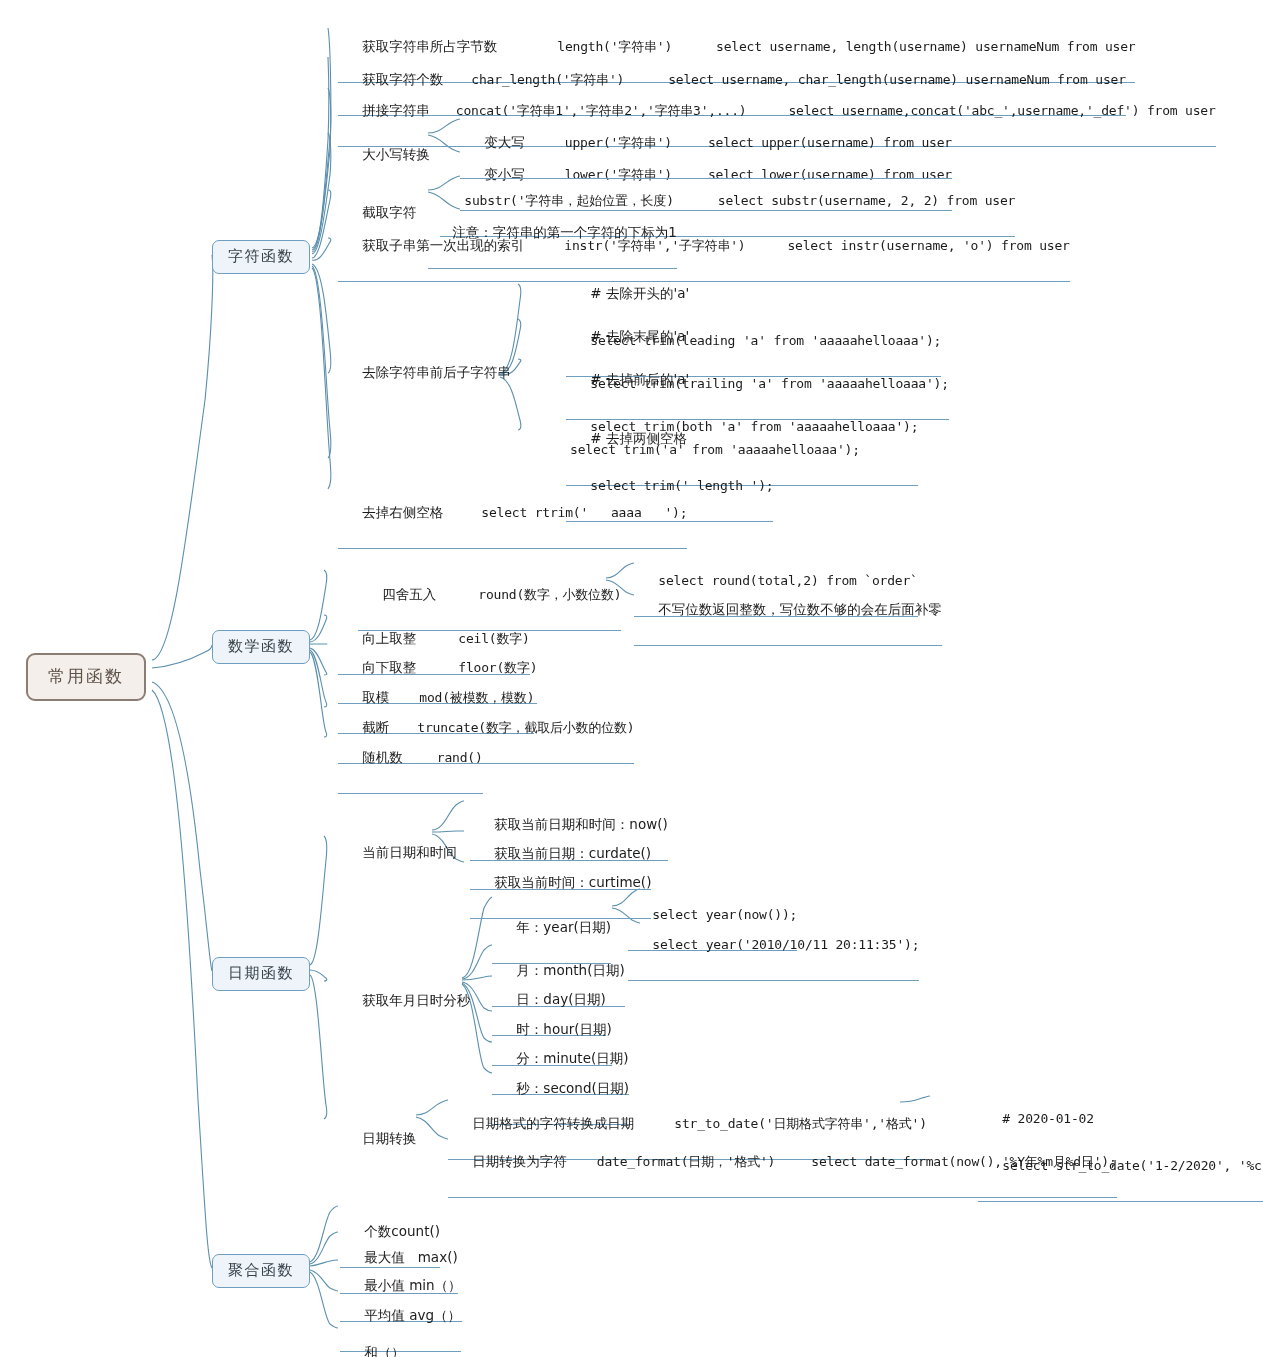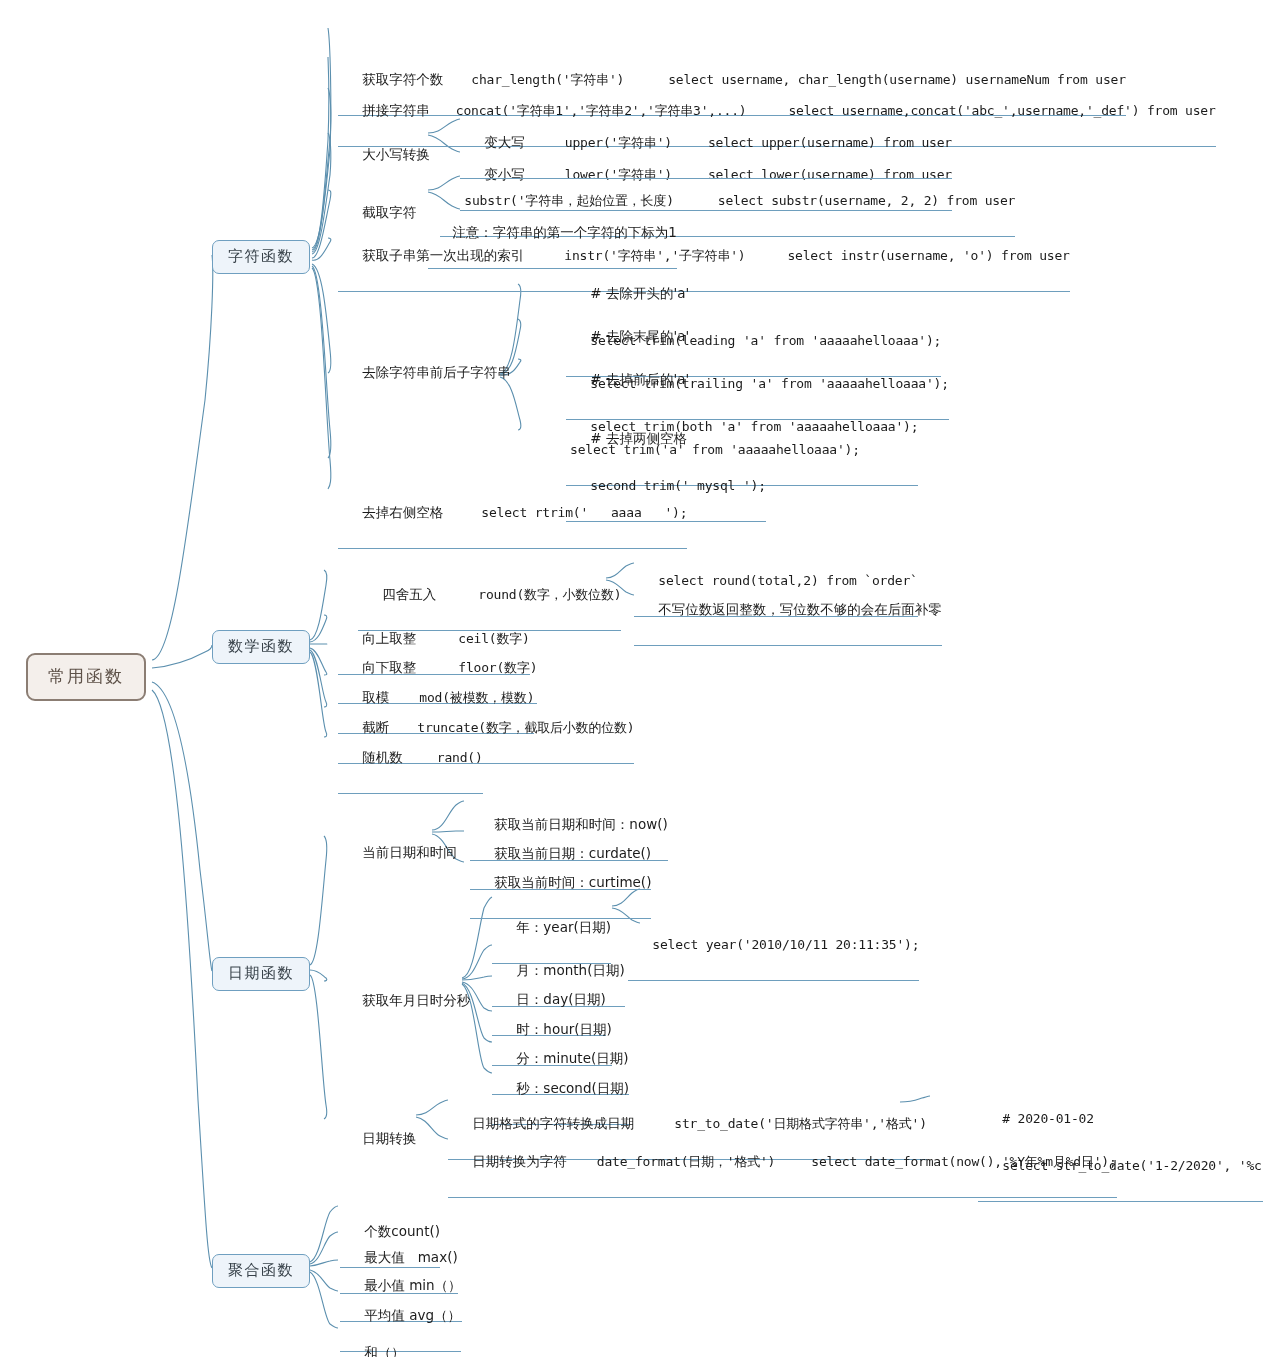--- a/index.html
+++ b/index.html
@@ -163,20 +163,23 @@
   <div class="node branch-node" style="left:212px; top:630px;">
     <span>数学函数</span>
   </div>
   <div class="node branch-node" style="left:212px; top:957px;">
     <span>日期函数</span>
   </div>
   <div class="node branch-node" style="left:212px; top:1254px;">
     <span>聚合函数</span>
   </div>
 
+  <div class="leaf" style="left:338px; top:12px;">
+    <span class="cn">获取字符串所占字节数</span><span class="sp" style="width:60px"></span><span class="mono">length('字符串')</span><span class="sp" style="width:44px"></span><span class="mono">select username, length(username) usernameNum from user</span>
+  </div>
 
   <div class="leaf" style="left:338px; top:45px;">
     <span class="cn">获取字符个数</span><span class="sp" style="width:28px"></span><span class="mono">char_length('字符串')</span><span class="sp" style="width:44px"></span><span class="mono">select username, char_length(username) usernameNum from user</span>
   </div>
 
   <div class="leaf" style="left:338px; top:76px;">
     <span class="cn">拼接字符串</span><span class="sp" style="width:26px"></span><span class="mono">concat('字符串1','字符串2','字符串3',...)</span><span class="sp" style="width:42px"></span><span class="mono">select username,concat('abc_',username,'_def') from user</span>
   </div>
 
   <div class="leaf" style="left:338px; top:120px; border-bottom:none;">
@@ -196,21 +199,21 @@
   </div>
 
   <div class="leaf" style="left:440px; top:166px;">
     <span class="mono">substr('字符串，起始位置，长度)</span><span class="sp" style="width:44px"></span><span class="mono">select substr(username, 2, 2) from user</span>
   </div>
 
   <div class="leaf" style="left:428px; top:198px;">
     <span class="cn">注意：字符串的第一个字符的下标为1</span>
   </div>
 
-  <div class="leaf" style="left:338px; top:221px;">
+  <div class="leaf" style="left:338px; top:211px;">
     <span class="cn">获取子串第一次出现的索引</span><span class="sp" style="width:40px"></span><span class="mono">instr('字符串','子字符串')</span><span class="sp" style="width:42px"></span><span class="mono">select instr(username, 'o') from user</span>
   </div>
 
   <div class="leaf" style="left:338px; top:338px; border-bottom:none;">
     <span class="cn">去除字符串前后子字符串</span>
   </div>
 
   <div class="leaf multiline" style="left:518px; top:258px;">
     <span class="cn"># 去除开头的'a'</span><br>
     <span class="mono">select trim(leading 'a' from 'aaaaahelloaaa');</span>
@@ -222,21 +225,21 @@
   </div>
 
   <div class="leaf multiline" style="left:518px; top:344px;">
     <span class="cn"># 去掉前后的'a'</span><br>
     <span class="mono">select trim(both 'a' from 'aaaaahelloaaa');
 select trim('a' from 'aaaaahelloaaa');</span>
   </div>
 
   <div class="leaf multiline" style="left:518px; top:403px;">
     <span class="cn"># 去掉两侧空格</span><br>
-    <span class="mono">second trim(' mysql ');</span>
+    <span class="mono">select trim(' length ');</span>
   </div>
 
 
   <div class="leaf" style="left:338px; top:478px;">
     <span class="cn">去掉右侧空格</span><span class="sp" style="width:38px"></span><span class="mono">select rtrim('   aaaa   ');</span>
   </div>
 
   <div class="leaf" style="left:358px; top:560px;">
     <span class="cn">四舍五入</span><span class="sp" style="width:42px"></span><span class="mono">round(数字，小数位数)</span>
   </div>
@@ -282,20 +285,23 @@
   <div class="leaf" style="left:470px; top:848px;">
     <span class="cn">获取当前时间：curtime()</span>
   </div>
 
   <div class="leaf" style="left:338px; top:966px; border-bottom:none;">
     <span class="cn">获取年月日时分秒</span>
   </div>
 
   <div class="leaf" style="left:492px; top:893px;">
     <span class="cn">年：year(日期)</span>
+  </div>
+  <div class="leaf" style="left:628px; top:880px;">
+    <span class="mono">select year(now());</span>
   </div>
   <div class="leaf" style="left:628px; top:910px;">
     <span class="mono">select year('2010/10/11 20:11:35');</span>
   </div>
 
   <div class="leaf" style="left:492px; top:936px;">
     <span class="cn">月：month(日期)</span>
   </div>
   <div class="leaf" style="left:492px; top:965px;">
     <span class="cn">日：day(日期)</span>

